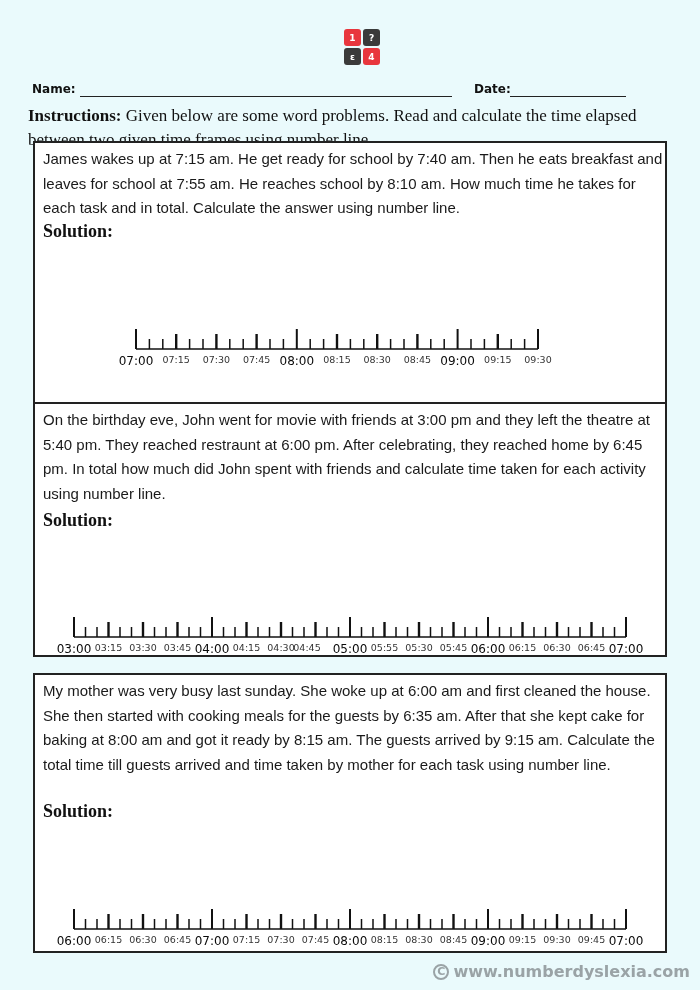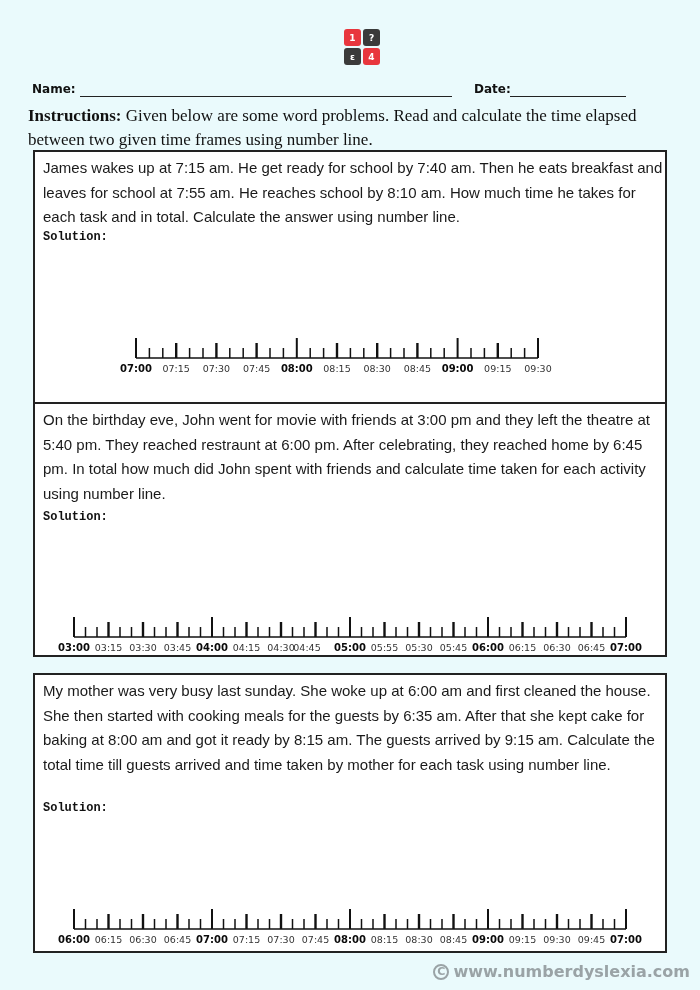--- a/index.html
+++ b/index.html
@@ -45,29 +45,29 @@
   .problem-box {
     position: absolute; left: 33px; width: 634px;
     background: #fff; border: 2px solid #222; box-sizing: border-box;
   }
   .problem-text {
     position: absolute; left: 8px; top: 4px; width: 620px;
     font-family: "Liberation Sans", sans-serif; font-size: 15px; line-height: 24.5px; color: #1a1a1a;
   }
   .solution-label {
     position: absolute; left: 8px;
-    font-family: Liberation Mono, monospace; font-weight: bold; font-size: 12px; text-align: center;
+    font-family: Liberation Serif, serif; font-weight: bold; font-size: 18px; text-align: center;
   }
   .numberline { position: absolute; }
   .numberline svg { display: block; overflow: visible; }
   .tick-label {
     position: absolute; top: 0; transform: translateX(-50%);
     font-family: "DejaVu Sans", sans-serif; font-size: 9.5px; color: #333; white-space: nowrap;
   }
-  .tick-label.major { font-weight: bold; font-size: 10px; color: #0a0a0a; }
+  .tick-label.major { font-weight: normal; font-size: 12px; color: #0a0a0a; }
   .footer {
     position: absolute; right: 10px; top: 962px;
     font-family: "DejaVu Sans", sans-serif; font-weight: bold; font-size: 16px; color: #9aa3a6;
     display: flex; align-items: center;
   }
   .copyright-icon {
     display: inline-flex; width: 16px; height: 16px; border: 2px solid #9aa3a6; border-radius: 50%;
     align-items: center; justify-content: center; font-size: 11px; margin-right: 4px; box-sizing: border-box;
   }
 </style>
@@ -87,21 +87,21 @@
   <span class="name-label">Name:</span>
   <div class="name-line"></div>
   <span class="date-label">Date:</span>
   <div class="date-line"></div>
 </div>
 
 <div class="instructions">
   <b>Instructions:</b><span> Given below are some word problems. Read and calculate the time elapsed between two given time frames using number line.</span>
 </div>
 
-<div class="problem-box" id="p0" style="top:150px;height:297px;">
+<div class="problem-box" id="p0" style="top:141px;height:297px;">
   <div class="problem-text">James wakes up at 7:15 am. He get ready for school by 7:40 am. Then he eats breakfast and leaves for school at 7:55 am. He reaches school by 8:10 am. How much time he takes for each task and in total. Calculate the answer using number line.</div>
   <div class="solution-label" style="top:78px;">Solution:</div>
   <div class="numberline" style="left:101px;top:186px;width:402px;">
       <svg width="402" height="22">
         <line x1="0" x2="402" y1="20" y2="20" stroke="#111" stroke-width="1.5"></line>
         <line x1="0" x2="0" y1="0" y2="20" stroke="#111" stroke-width="2"></line>
         <line x1="13.4" x2="13.4" y1="10" y2="20" stroke="#111" stroke-width="1.5"></line>
         <line x1="26.8" x2="26.8" y1="10" y2="20" stroke="#111" stroke-width="1.5"></line>
         <line x1="40.2" x2="40.2" y1="5" y2="20" stroke="#111" stroke-width="2.4"></line>
         <line x1="53.6" x2="53.6" y1="10" y2="20" stroke="#111" stroke-width="1.5"></line>

